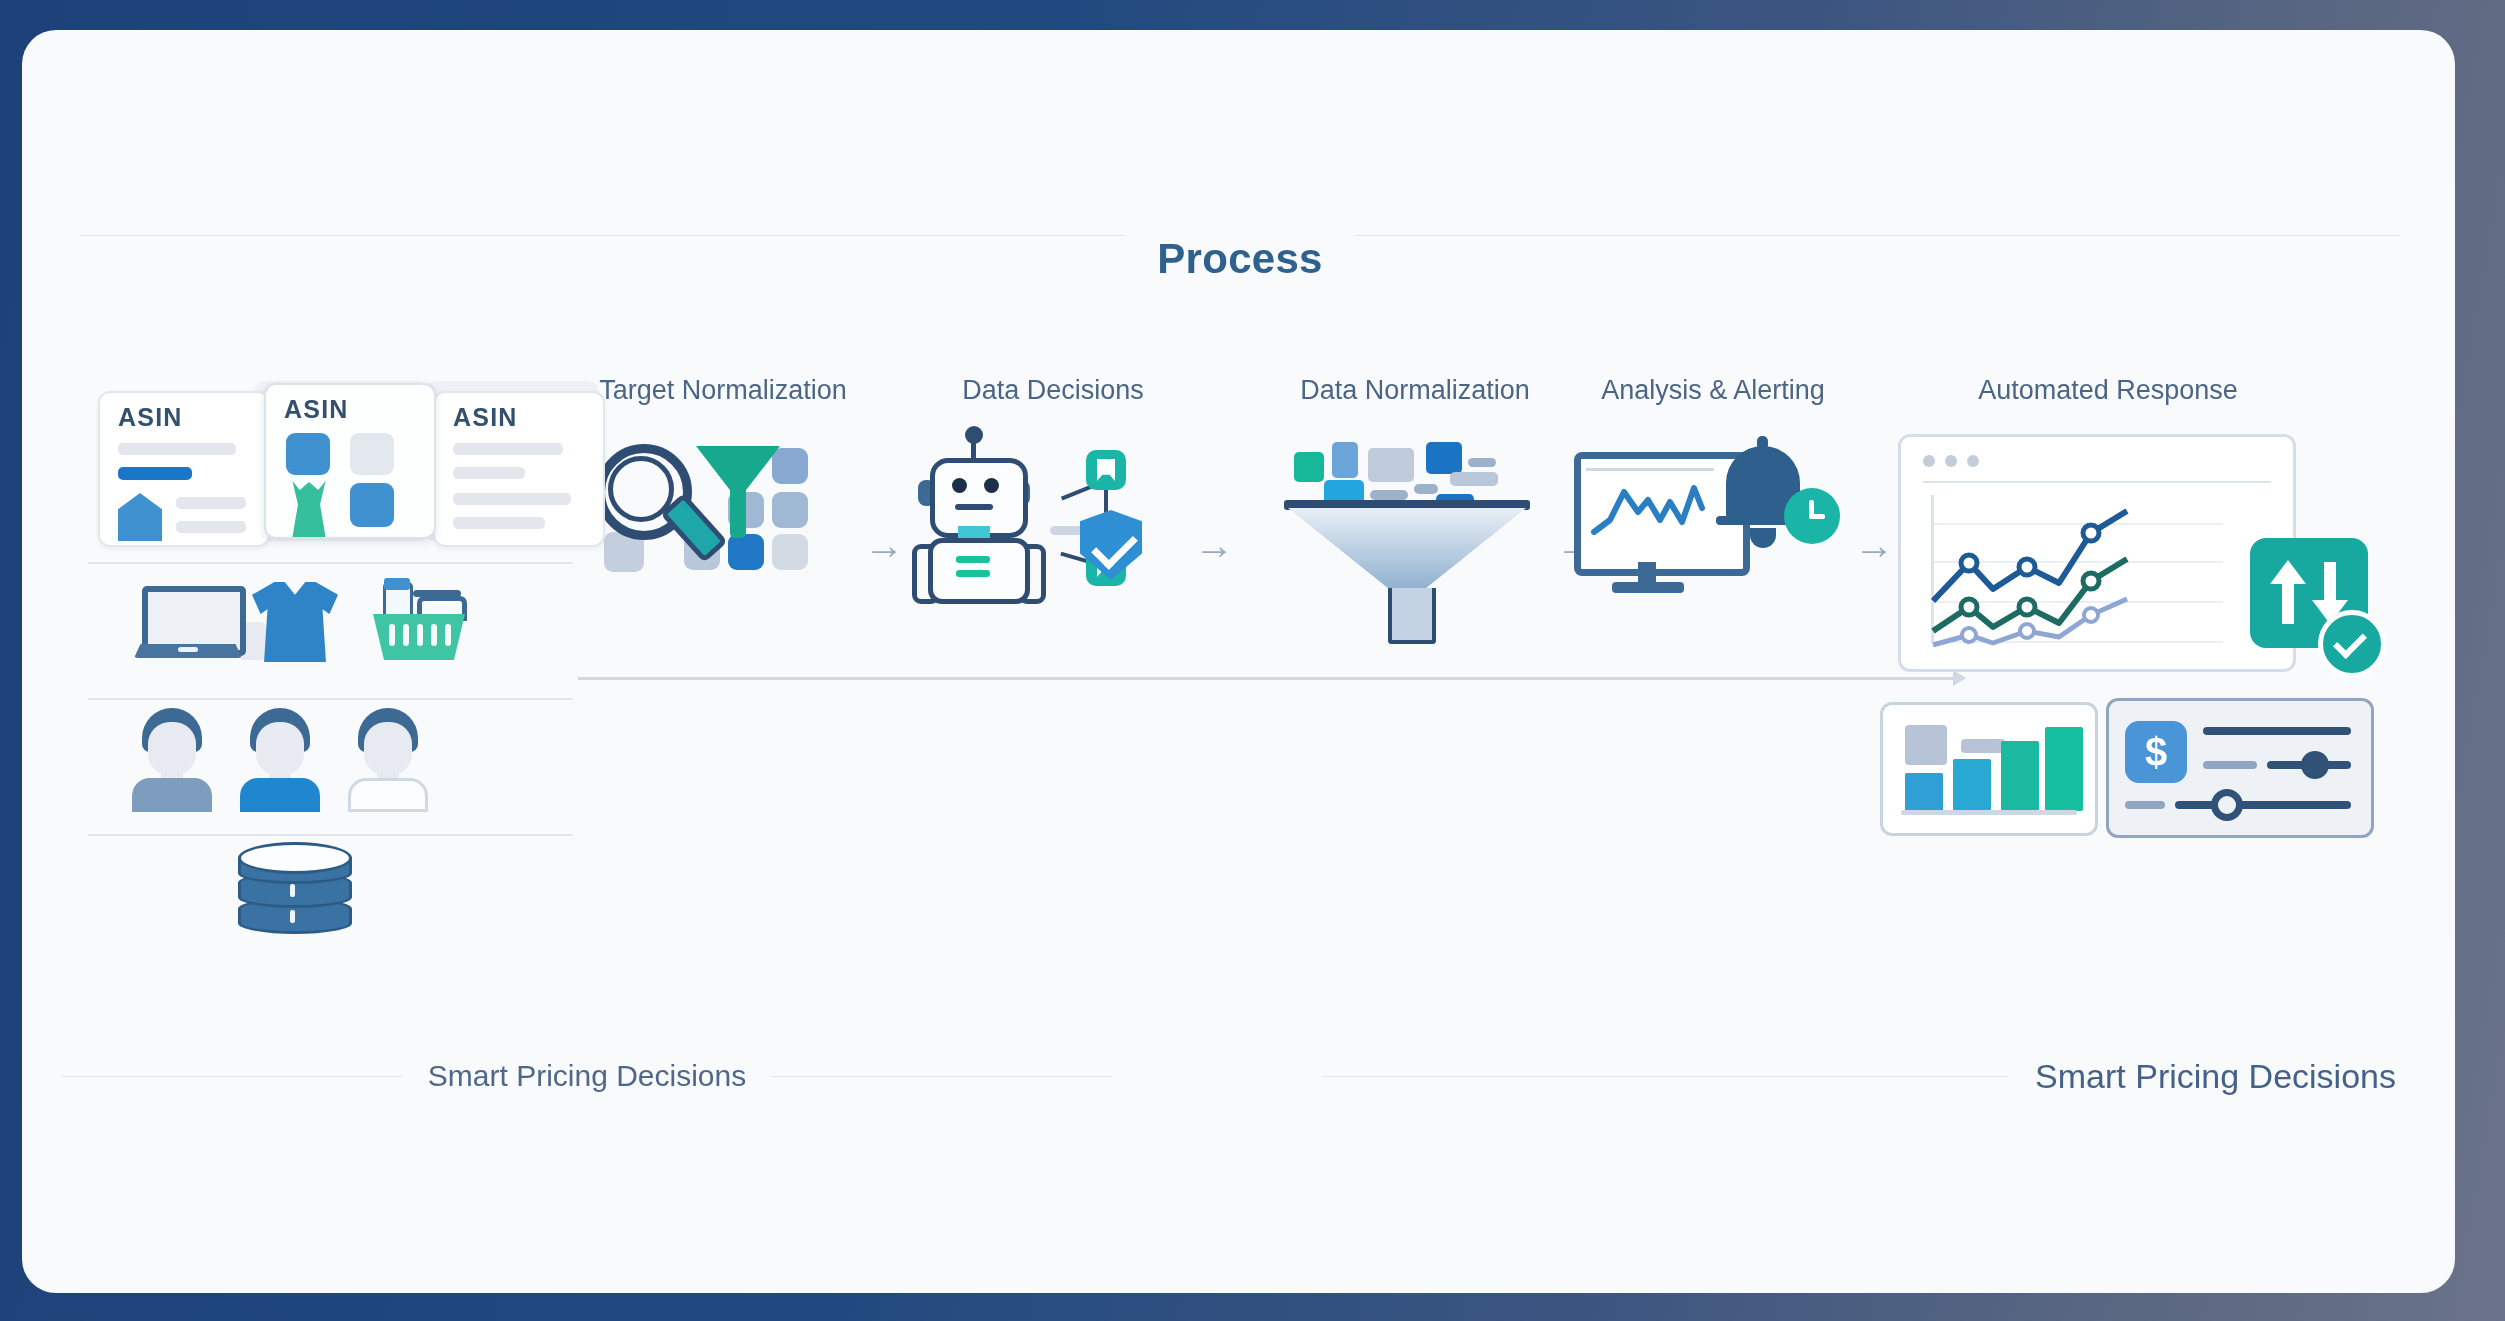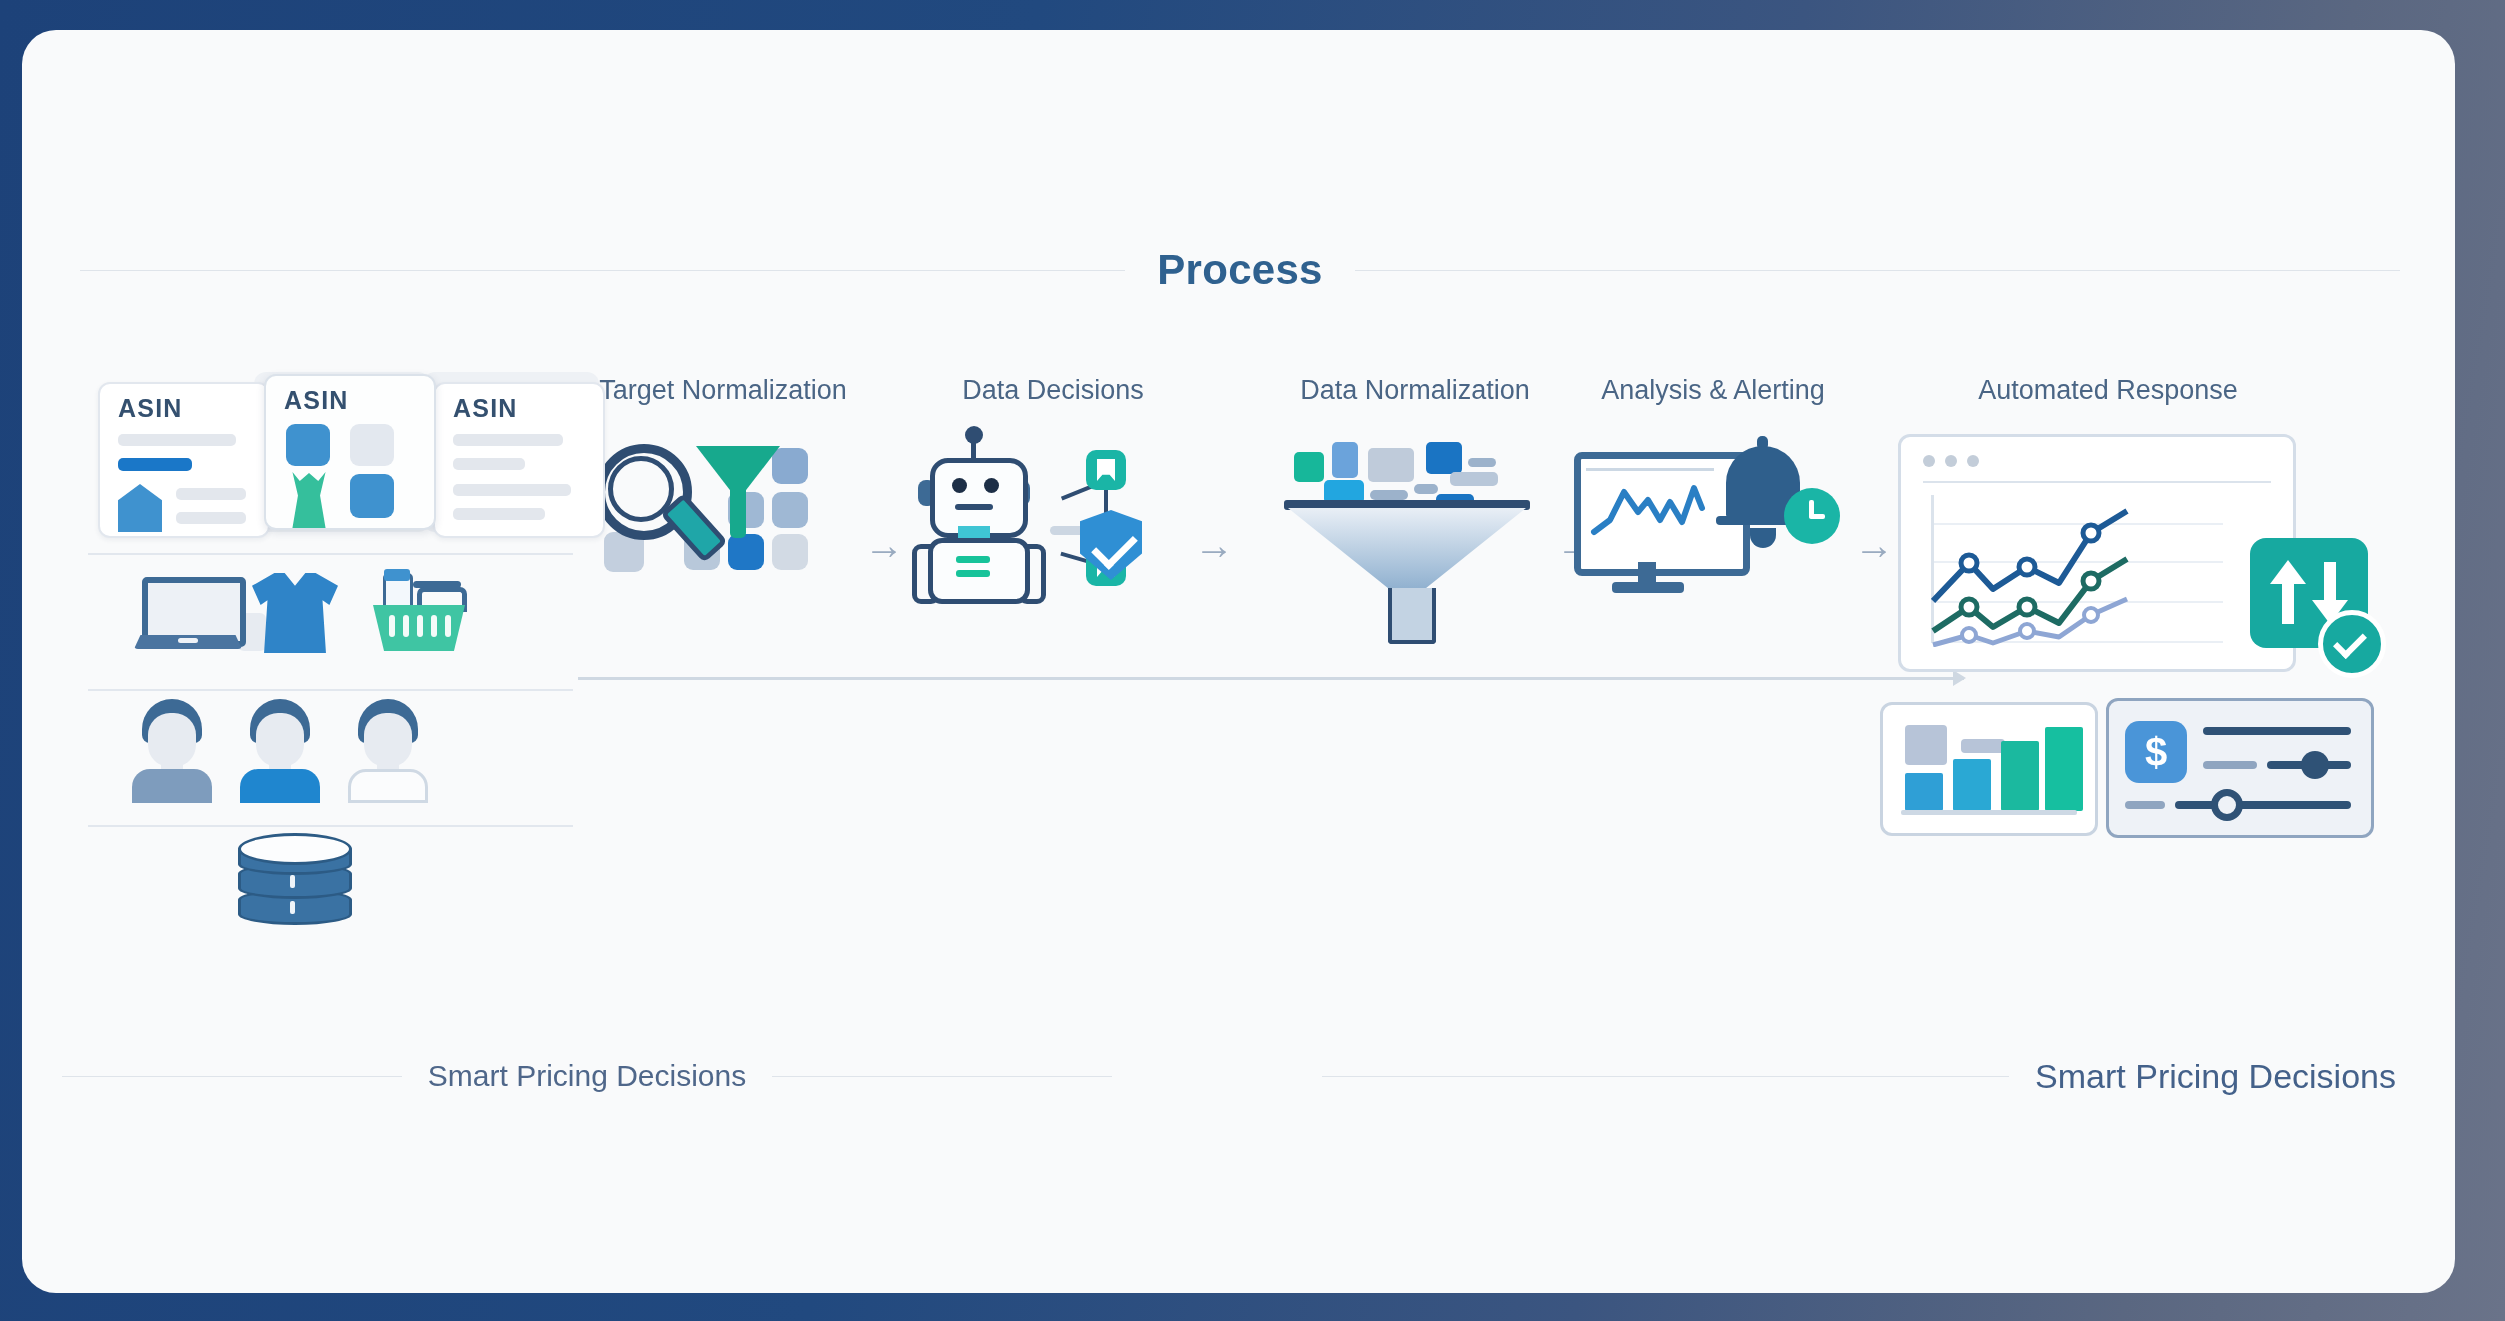--- a/index.html
+++ b/index.html
@@ -7,29 +7,29 @@
     width:2505px;height:1321px;overflow:hidden;
     background:linear-gradient(100deg,#1d4279 0%,#21497f 38%,#3b5580 66%,#5a6781 86%,#6a7389 100%);
     font-family:"Liberation Sans",sans-serif;
   }
   .card{
     position:absolute;left:22px;top:30px;width:2433px;height:1263px;
     background:#f9fafb;border-radius:34px;overflow:hidden;
   }
 
   
-  .proc-head{position:absolute;left:58px;top:205px;width:2320px;height:70px;display:flex;align-items:center;}
+  .proc-head{position:absolute;left:58px;top:205px;width:2320px;height:70px;display:flex;}
   .proc-rule{flex:1;height:1px;background:#dfe4ea;}
   .proc-title{
     font-size:42px;font-weight:700;color:#2f618f;letter-spacing:.3px;
     padding:0 32px;white-space:nowrap;
   }
 
   
-  .left{position:absolute;left:66px;top:342px;width:485px;}
+  .left{position:absolute;left:66px;top:351px;width:485px;}
   .asin-row{position:relative;height:165px;}
   .asin-card{
     position:absolute;top:10px;width:168px;height:152px;background:#ffffff;
     border:2px solid #e2e7ee;border-radius:12px;box-shadow:0 2px 5px rgba(40,60,90,.07);
   }
   .asin-card.c1{left:10px;}
   .asin-card.c2{left:176px;top:2px;background:#fdfefe;border-color:#dbe2ea;z-index:3;box-shadow:0 3px 9px rgba(40,60,90,.12);}
   .asin-card.c3{left:345px;z-index:1;}
   .asin-tabbg{position:absolute;top:0;width:176px;height:160px;background:#eef1f5;border-radius:12px;}
   .asin-tabbg.t2{left:166px;}

